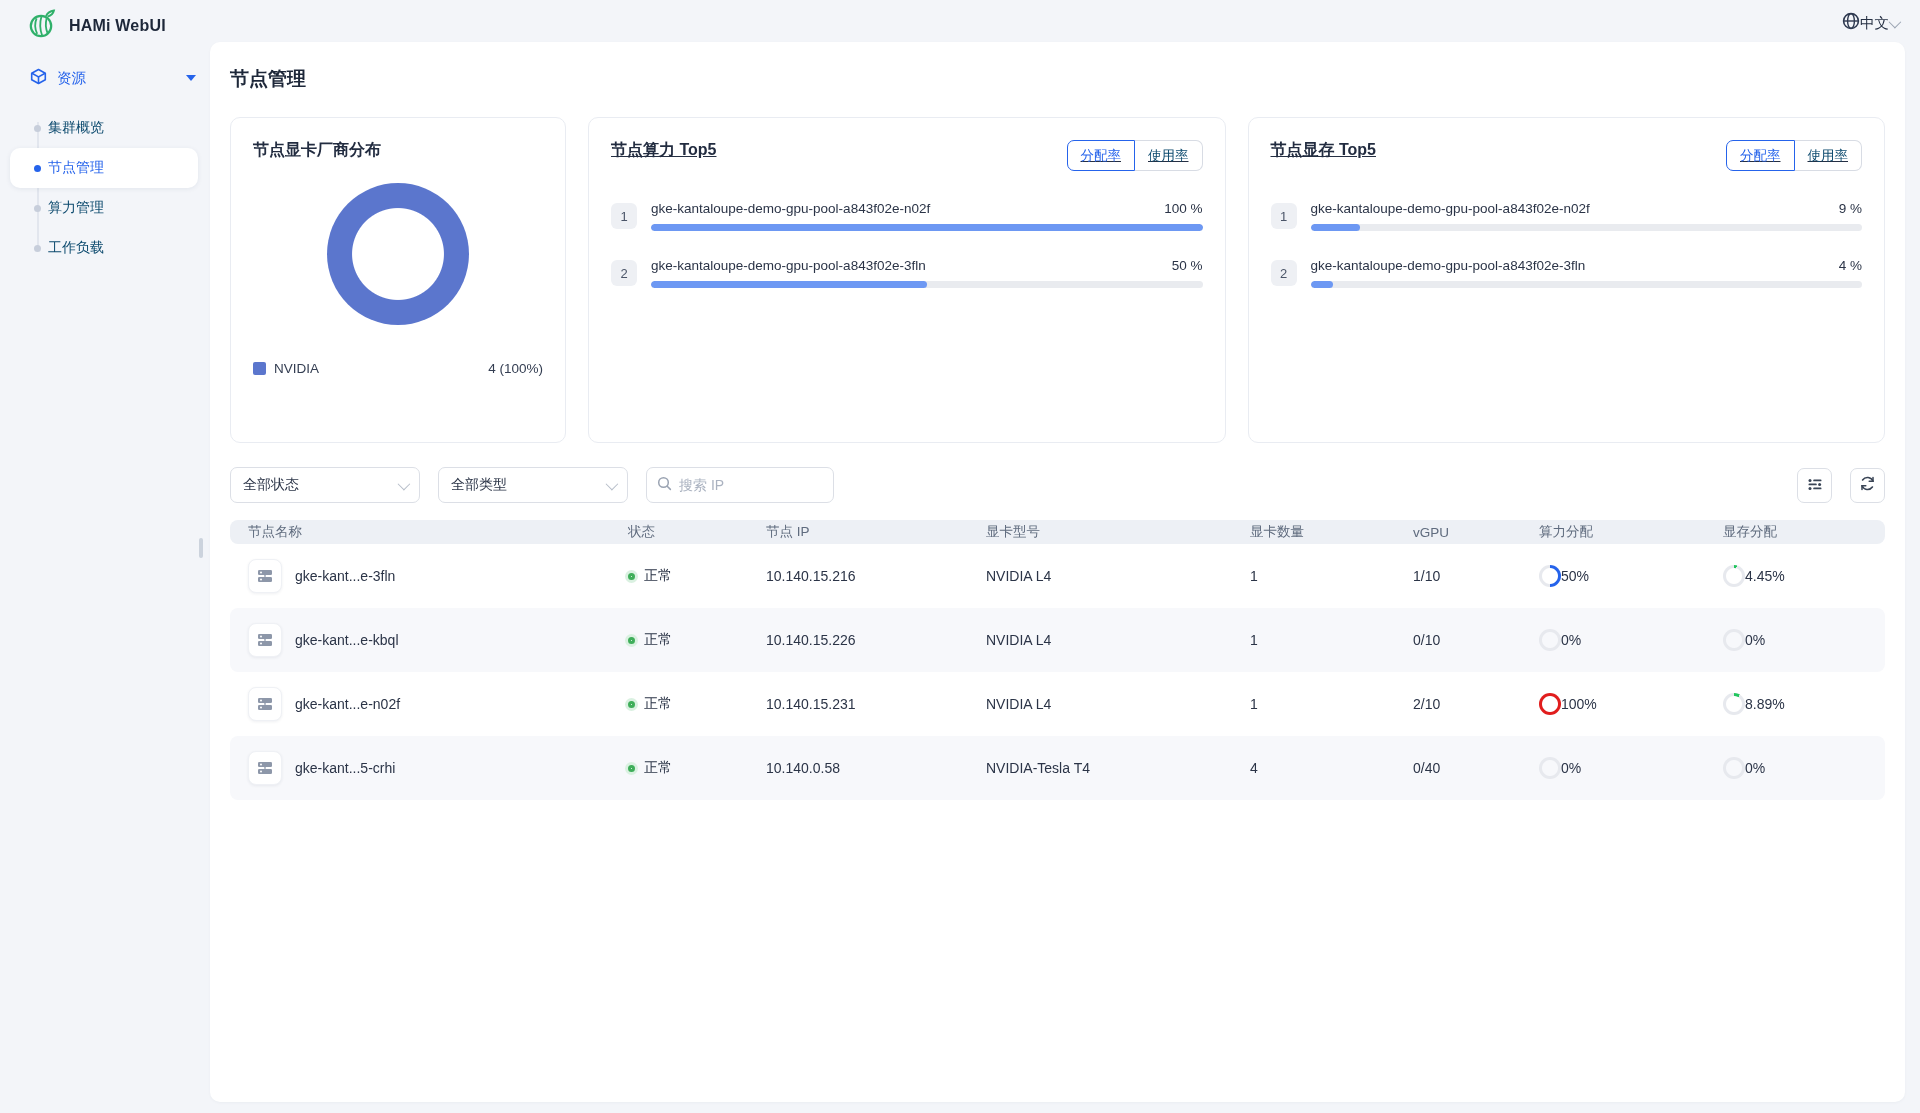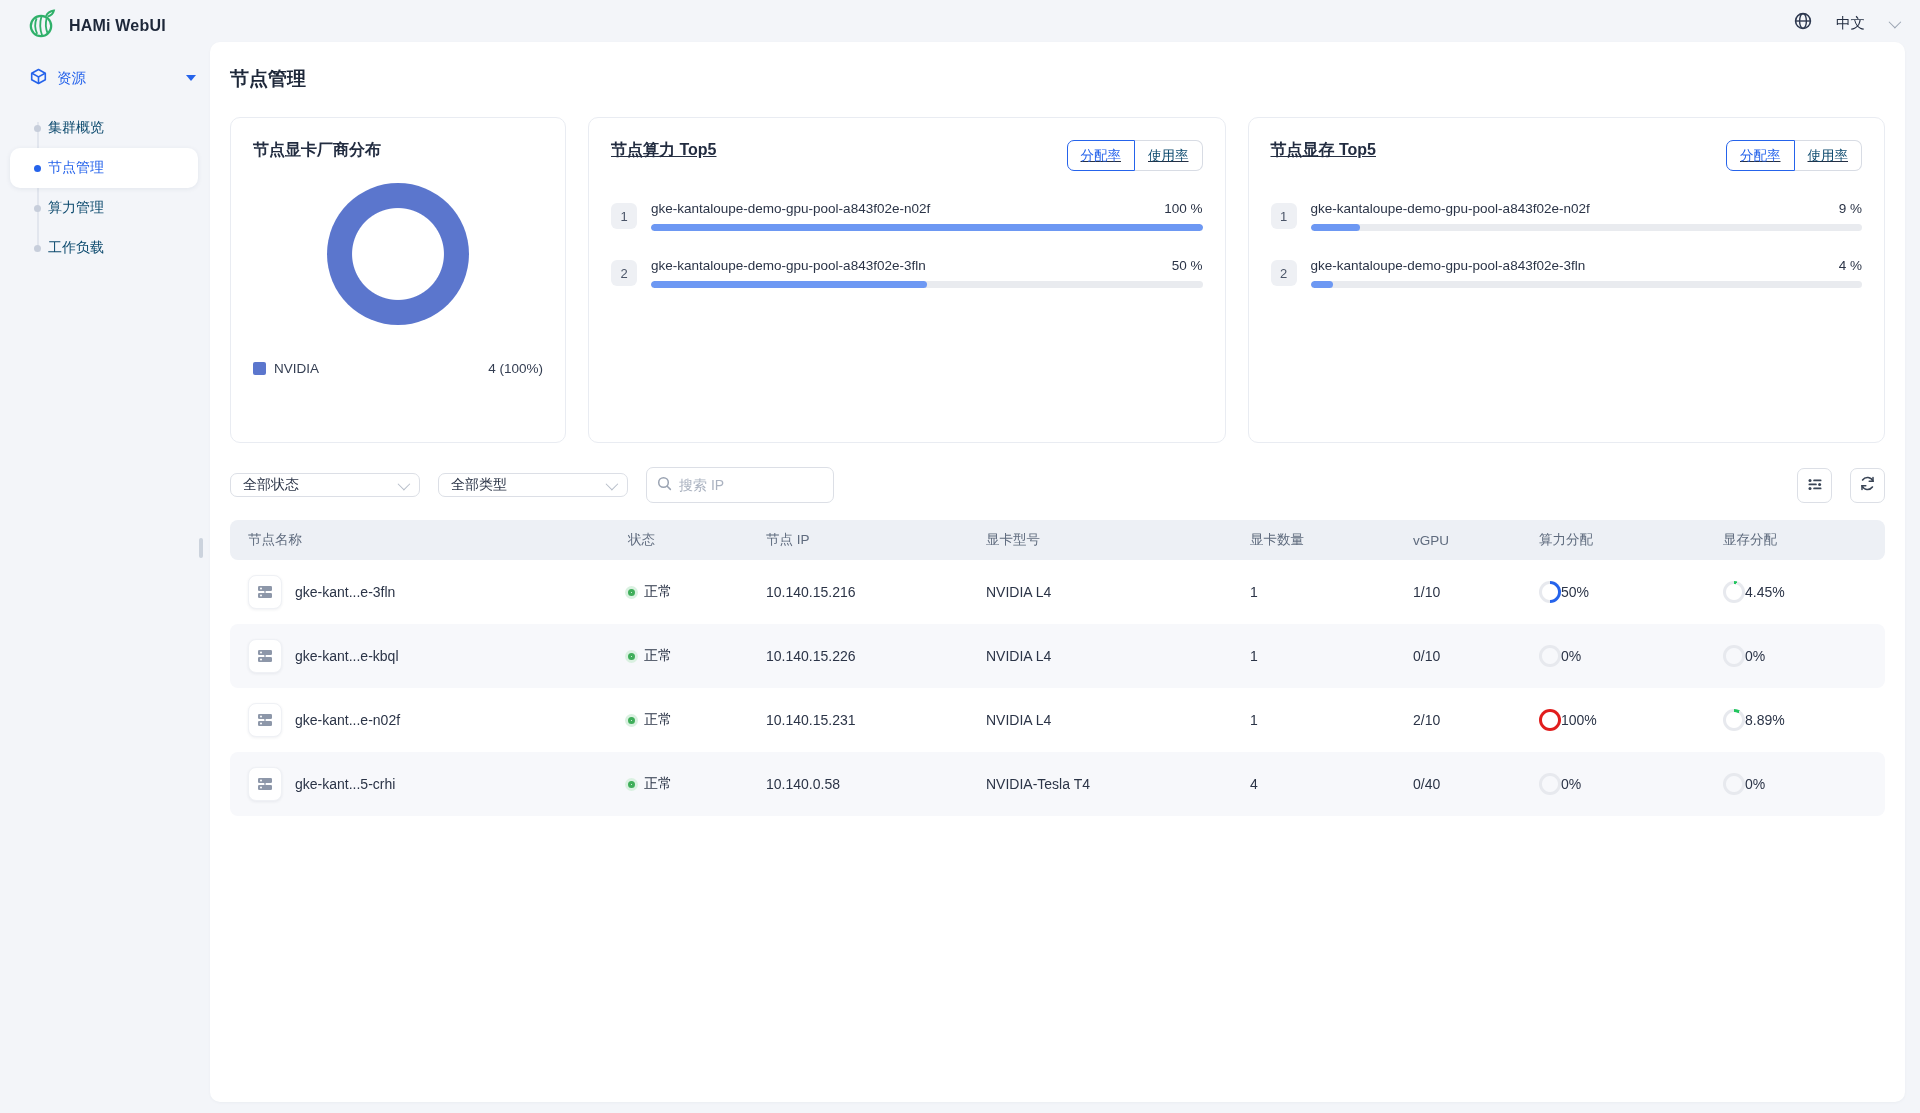--- a/index.html
+++ b/index.html
@@ -6,21 +6,21 @@
   html,body { width:1920px; height:1113px; overflow:hidden; }
   body {
     background:#f3f5f9;
     font-family:"Liberation Sans","DejaVu Sans",sans-serif;
     color:#252f43;
     position:relative;
   }
   
   .brand { position:absolute; left:28px; top:8px; height:36px; display:flex; align-items:center; gap:13px; }
   .brand-title { font-size:16px; font-weight:700; color:#1d2739; letter-spacing:.2px; }
-  .topbar-right { position:absolute; right:22px; top:8px; height:30px; display:flex; align-items:center; gap:24px; cursor:pointer; }
+  .topbar-right { position:absolute; right:22px; top:8px; height:30px; display:flex; align-items:center; gap:0; cursor:pointer; }
   .lang-label { font-size:14.5px; color:#252f43; }
   .chev { width:9px; height:9px; border-right:1.6px solid #9aa3b2; border-bottom:1.6px solid #9aa3b2; transform:rotate(45deg) translateY(-2px); }
   
   .sidebar { position:absolute; left:0; top:42px; width:210px; bottom:0; }
   .side-group { display:flex; align-items:center; gap:10px; padding:0 14px 0 30px; height:44px; margin-top:14px; cursor:pointer; }
   .side-group-label { color:#2563eb; font-size:14.5px; flex:1; }
   .caret-down { width:0; height:0; border-left:5px solid transparent; border-right:5px solid transparent; border-top:6px solid #2563eb; }
   .tree { position:relative; margin-top:8px; }
   .tree-line { position:absolute; left:37px; top:14px; bottom:18px; width:1.5px; background:#e2e6ee; }
   .tree-item { position:relative; height:40px; display:flex; align-items:center; margin:0 12px 0 10px; padding-left:38px; font-size:14px; color:#0c4a6e; cursor:pointer; border-radius:10px; }
@@ -51,31 +51,31 @@
   .seg .off { border:1px solid #d8dce4; border-left:none; color:#0c4a6e; }
   .top5-list { margin-top:30px; display:flex; flex-direction:column; gap:27px; }
   .top5-row { display:flex; align-items:center; gap:14px; }
   .rank { width:26px; height:26px; border-radius:6px; background:#eef0f4; color:#4b5568; font-size:13px; display:flex; align-items:center; justify-content:center; flex:none; }
   .top5-body { flex:1; min-width:0; }
   .top5-line1 { display:flex; justify-content:space-between; font-size:13.5px; color:#2b3447; }
   .bar-track { margin-top:8px; height:7px; border-radius:4px; background:#e9ebef; overflow:hidden; }
   .bar-fill { height:100%; border-radius:4px; background:#6d98f3; }
   
   .filters { display:flex; align-items:center; gap:18px; margin-top:24px; }
-  .select { width:190px; height:24px; border:1px solid #dcdfe6; border-radius:7px; display:flex; align-items:center; padding:0 12px; font-size:14px; color:#2b3447; cursor:pointer; background:#fff; }
+  .select { width:190px; height:36px; border:1px solid #dcdfe6; border-radius:7px; display:flex; align-items:center; padding:0 12px; font-size:14px; color:#2b3447; cursor:pointer; background:#fff; }
   .select .chev { margin-left:auto; transform:rotate(45deg) translateY(-2px); border-color:#b6bdc9; }
   .search-box { width:188px; height:36px; border:1px solid #dcdfe6; border-radius:7px; display:flex; align-items:center; padding:0 10px; gap:7px; background:#fff; }
   .search-box input { border:none; outline:none; font-size:14px; width:100%; font-family:inherit; color:#2b3447; background:transparent; }
   .search-box input::placeholder { color:#aab2c0; }
   .spacer { flex:1; }
   .icon-btn { width:35px; height:35px; border:1px solid #dcdfe6; border-radius:7px; background:#fff; display:flex; align-items:center; justify-content:center; cursor:pointer; }
   
   .table { margin-top:17px; }
   .thead, .trow { display:grid; grid-template-columns:380px 138px 220px 264px 163px 126px 184px 1fr; align-items:center; padding-left:18px; }
-  .thead { height:40px; background:#edf0f5; border-radius:8px; font-size:13.5px; color:#5f6b7e; }
+  .thead { height:24px; background:#edf0f5; border-radius:8px; font-size:13.5px; color:#5f6b7e; }
   .trow { height:64px; font-size:14px; color:#2b3447; border-radius:8px; cursor:pointer; }
   .trow.alt { background:#f7f8fb; }
   .cell-name { display:flex; align-items:center; gap:13px; }
   .node-tile { width:34px; height:34px; border-radius:8px; background:#fff; border:1px solid #eff1f5; box-shadow:0 1px 3px rgba(25,40,70,.07); display:flex; align-items:center; justify-content:center; flex:none; }
   .cell-status { display:flex; align-items:center; gap:9px; }
   .status-dot { width:7px; height:7px; border-radius:50%; background:#fff; border:3px solid #3fae5a; box-shadow:0 0 0 3px #daf1e1; }
   .cell-ring { display:flex; align-items:center; }
   .ring { width:22px; height:22px; border-radius:50%; flex:none; }
 </style>
 </head>

